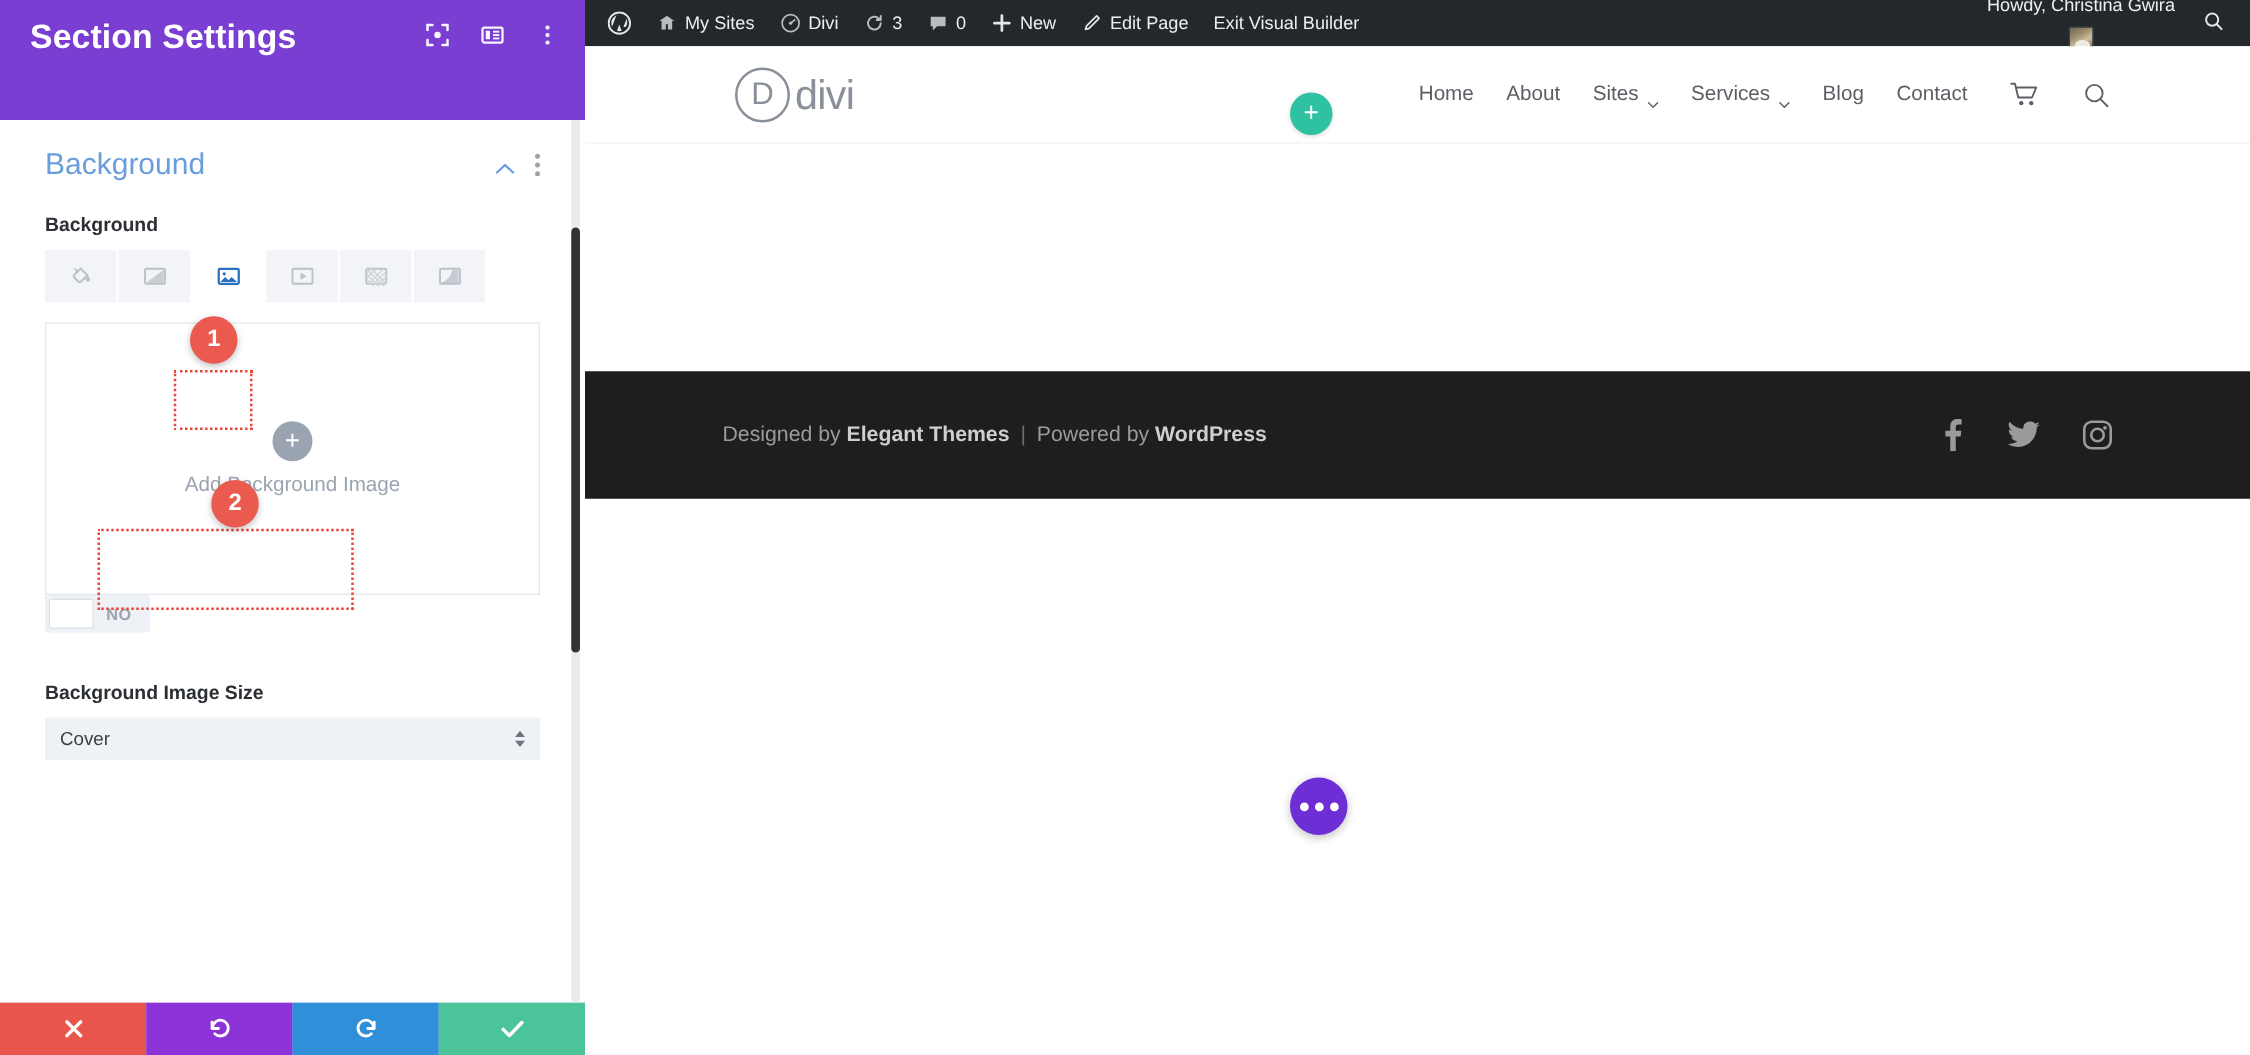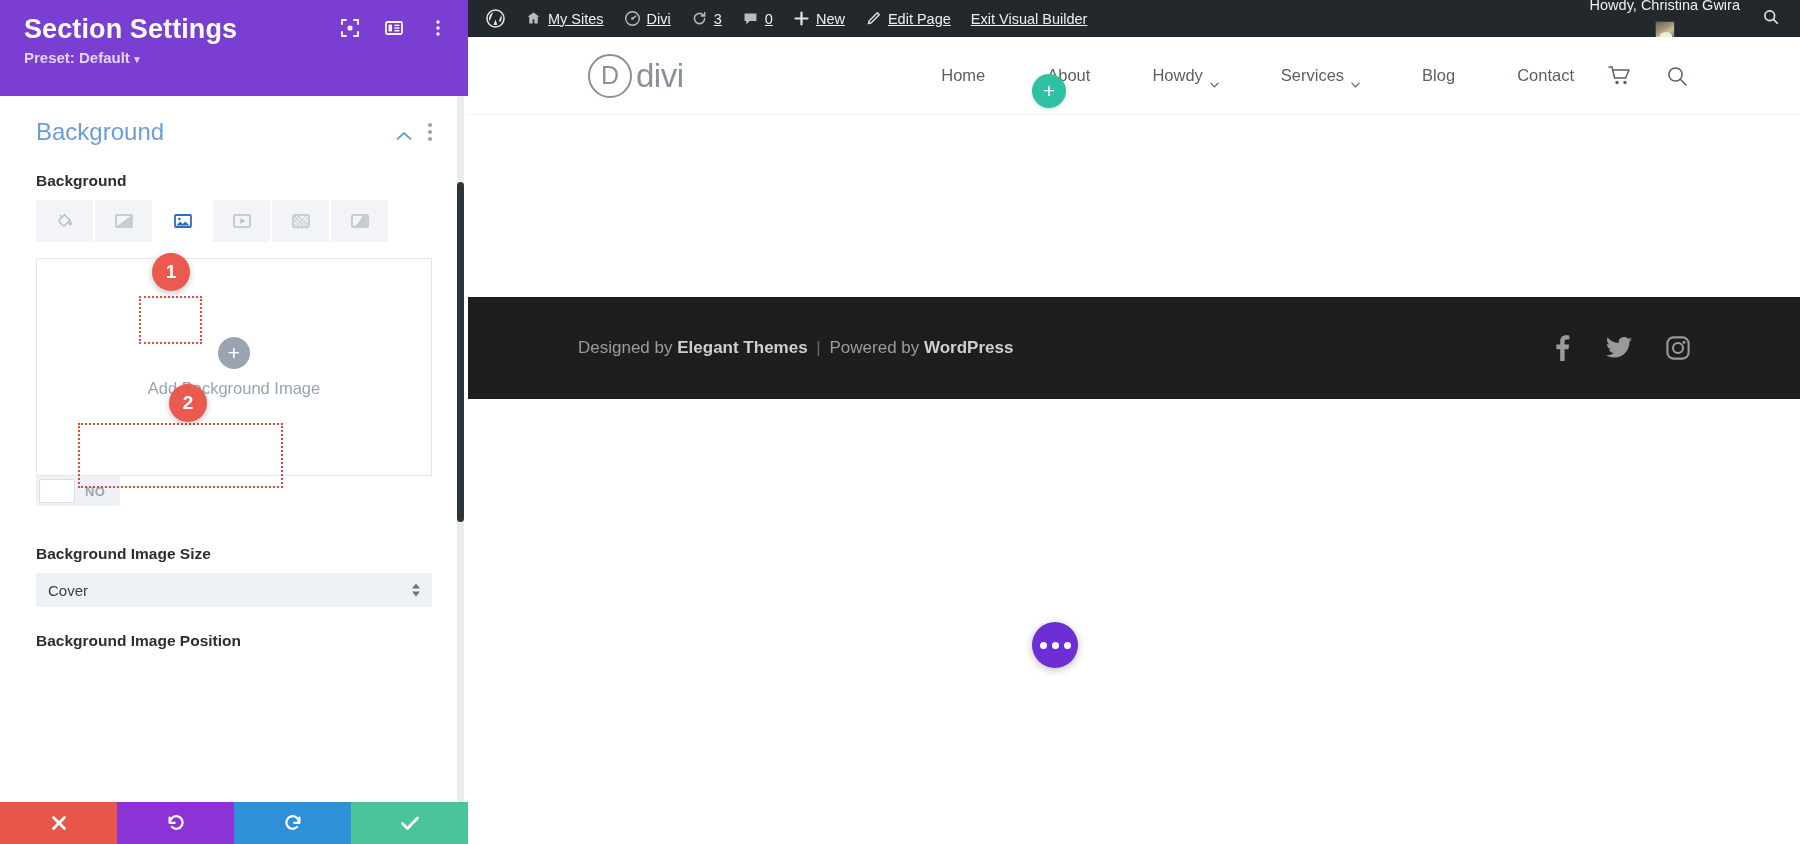--- a/index.html
+++ b/index.html
@@ -181,21 +181,20 @@
   .adminbar {
     position: absolute; left: 0; top: 0; right: 0; height: 37px;
     background: #23282d; color: #b4b9be;
     display: flex; align-items: center; font-size: 14.5px;
   }
   .ab-left { display: flex; align-items: center; padding-left: 8px; gap: 0; }
   .ab-item {
     display: flex; align-items: center; gap: 6px;
     padding: 0 10px; height: 37px; color: #eee; cursor: pointer;
     white-space: nowrap;
-    text-decoration: underline;
   }
   .ab-item svg { display: block; }
   .ab-right {
     margin-left: auto; display: flex; align-items: center;
     padding-right: 10px; gap: 4px;
   }
   .ab-howdy { display: flex; align-items: center; gap: 8px; padding: 0 8px; color: #eee; cursor: pointer; white-space: nowrap; flex-direction: column; }
   .avatar {
     width: 20px; height: 20px; border-radius: 2px;
     background: linear-gradient(150deg,#6e6550 0%,#9c8d6c 35%,#cbbf9d 60%,#6b5f49 100%);
@@ -216,21 +215,21 @@
   .logo { display: flex; align-items: center; gap: 4px; margin-left: 120px; cursor: pointer; }
   .logo-mark {
     width: 44px; height: 44px; border: 2px solid #8a9099; border-radius: 50%;
     display: flex; align-items: center; justify-content: center;
     color: #8a9099; font-size: 25px; font-family: "Liberation Sans", sans-serif;
   }
   .logo-text { color: #8a9099; font-size: 33px; letter-spacing: -.5px; }
   .nav { margin-left: auto; margin-right: 112px; display: flex; align-items: center; gap: 26px; }
   .nav a {
     color: #5b5f64; font-size: 16.5px; text-decoration: none;
-    display: flex; align-items: center; gap: 7px; cursor: pointer; margin-left: 36px;
+    display: flex; align-items: center; gap: 7px; cursor: pointer;
   }
   .nav .dd { width: 9px; height: 6px; }
   .nav-ico { margin-left: 8px; cursor: pointer; display: flex; align-items: center; }
 
   .canvas-white { position: absolute; left: 0; top: 115px; right: 0; height: 190px; background: #fff; }
   .addmodule {
     position: absolute; left: 564px; top: 74px;
     width: 34px; height: 34px; border-radius: 50%;
     background: #2ec2a2; color: #fff;
     display: flex; align-items: center; justify-content: center;
@@ -361,21 +360,21 @@
         <span class="logo-text">divi</span>
       </div>
       <nav class="nav">
         <a>
             <span>Home</span>
           </a>
         <a>
             <span>About</span>
           </a>
         <a>
-          <span>Howdy</span>
+          <span>Sites</span>
           <span class="dd">
             <svg width="9" height="6" viewBox="0 0 10 6">
                 <path d="M1 1l4 4 4-4" fill="none" stroke="#5b5f64" stroke-width="1.3" stroke-linecap="round"></path>
               </svg>
           </span>
         </a>
         <a>
           <span>Services</span>
           <span class="dd">
             <svg width="9" height="6" viewBox="0 0 10 6">
@@ -438,23 +437,20 @@
       <i></i>
         <i></i>
         <i></i>
     </div>
   </div>
 
   <div class="panel">
 
     <div class="panel-header">
       <div class="panel-title">Section Settings</div>
-      <div class="panel-preset">
-        <span>Preset: Default</span><span class="caret">▼</span>
-      </div>
       <div class="panel-header-icons">
         <span class="hdr-ico">
           <svg width="20" height="20" viewBox="0 0 20 20">
               <path d="M2 6V2h4M18 6V2h-4M2 14v4h4M18 14v4h-4" fill="none" stroke="#fff" stroke-width="2" stroke-linecap="round"></path>
               <circle cx="10" cy="10" r="2.6" fill="#fff"></circle>
             </svg>
         </span>
         <span class="hdr-ico">
           <svg width="20" height="20" viewBox="0 0 20 20">
               <rect x="2" y="4" width="16" height="12" rx="1.4" fill="none" stroke="#fff" stroke-width="1.8"></rect>
@@ -560,21 +556,20 @@
 
         <div class="field-label" style="margin-top:38px">Background Image Size</div>
         <div class="select">
           <span>Cover</span>
           <span class="spin">
               <span class="up"></span>
               <span class="dn"></span>
             </span>
         </div>
 
-        <div class="field-label" style="margin-top:25px">Background Image Position</div>
       </div>
 
       <div class="scrollbar-track"></div>
       <div class="scrollbar-thumb"></div>
     </div>
 
     <div class="panel-actions">
       <div class="act cancel">
         <span>
           <svg width="20" height="20" viewBox="0 0 20 20">

